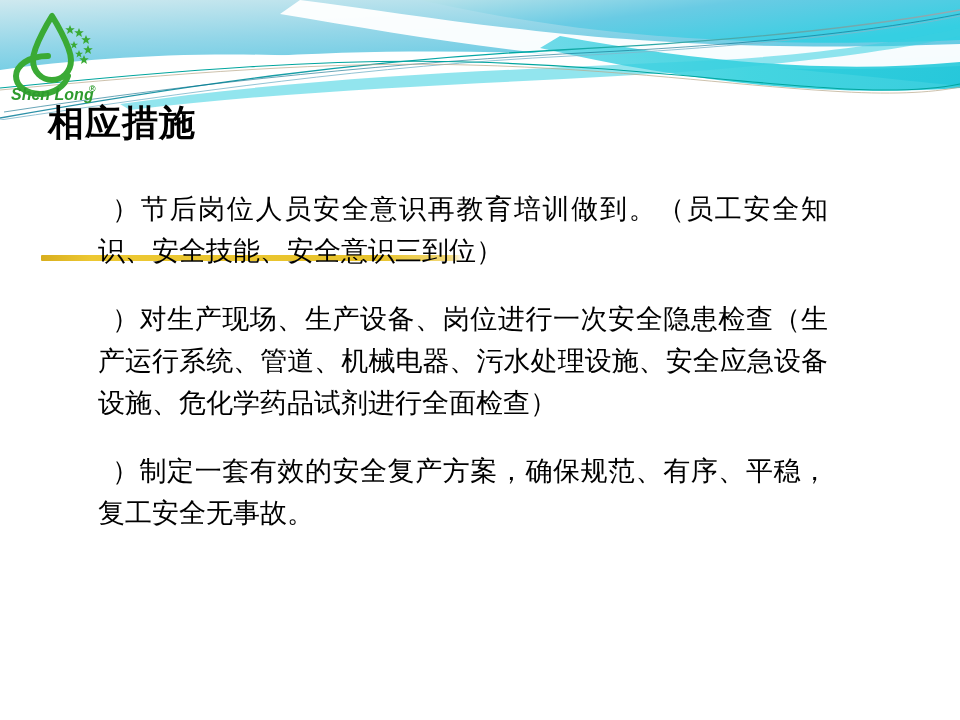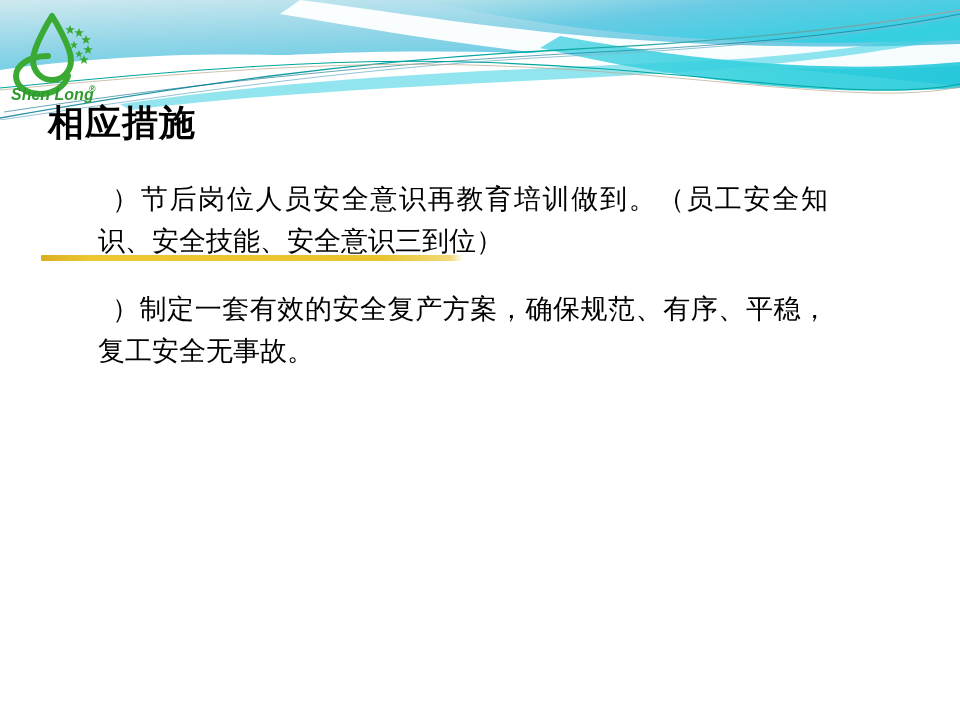--- a/index.html
+++ b/index.html
@@ -69,21 +69,21 @@
     width: 422px;
     height: 6px;
     background: linear-gradient(to right, #d8ae1e 0%, #edc832 12%, #e8c32c 80%, #f2d97a 97%, #ffffff 100%);
     border-radius: 1px;
   }
 
   
   #body-copy {
     position: absolute;
     left: 98px;
-    top: 178px;
+    top: 188px;
     width: 730px;
   }
   .para {
     font-family: "Liberation Serif", "DejaVu Serif", serif;
     font-size: 27px;
     line-height: 42px;
     color: #000000;
     text-align: justify;
     text-justify: inter-ideograph;
     margin: 0 0 26px 0;
@@ -167,16 +167,17 @@
     </svg>
   </div>
 
   <div id="title-block">
     <div id="page-title">相应措施</div>
     <div id="title-rule"></div>
   </div>
 
   <div id="body-copy">
     <p class="para">）节后岗位人员安全意识再教育培训做到。（员工安全知识、安全技能、安全意识三到位）</p>
+    <p class="para">）对生产现场、生产设备、岗位进行一次安全隐患检查（生产运行系统、管道、机械电器、污水处理设施、安全应急设备设施、危化学药品试剂进行全面检查）</p>
     <p class="para">）制定一套有效的安全复产方案，确保规范、有序、平稳，复工安全无事故。</p>
   </div>
 
 </div>
 
 </body></html>

